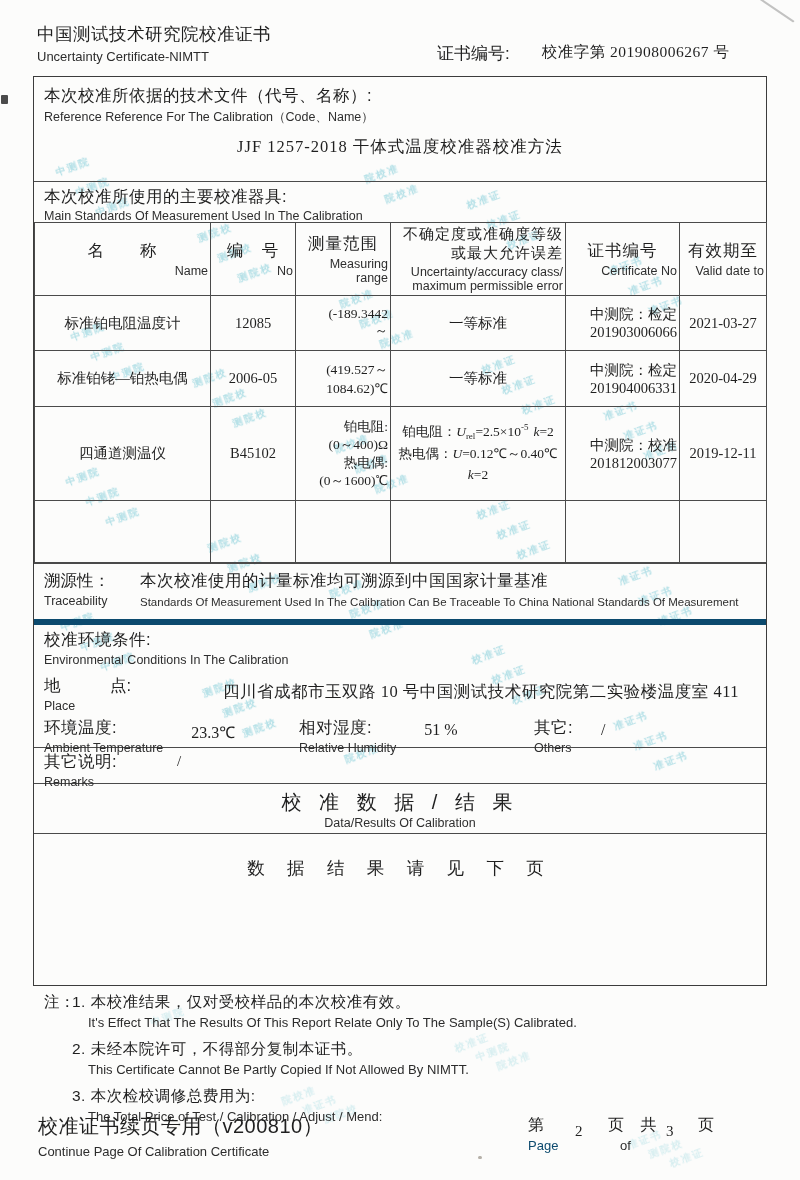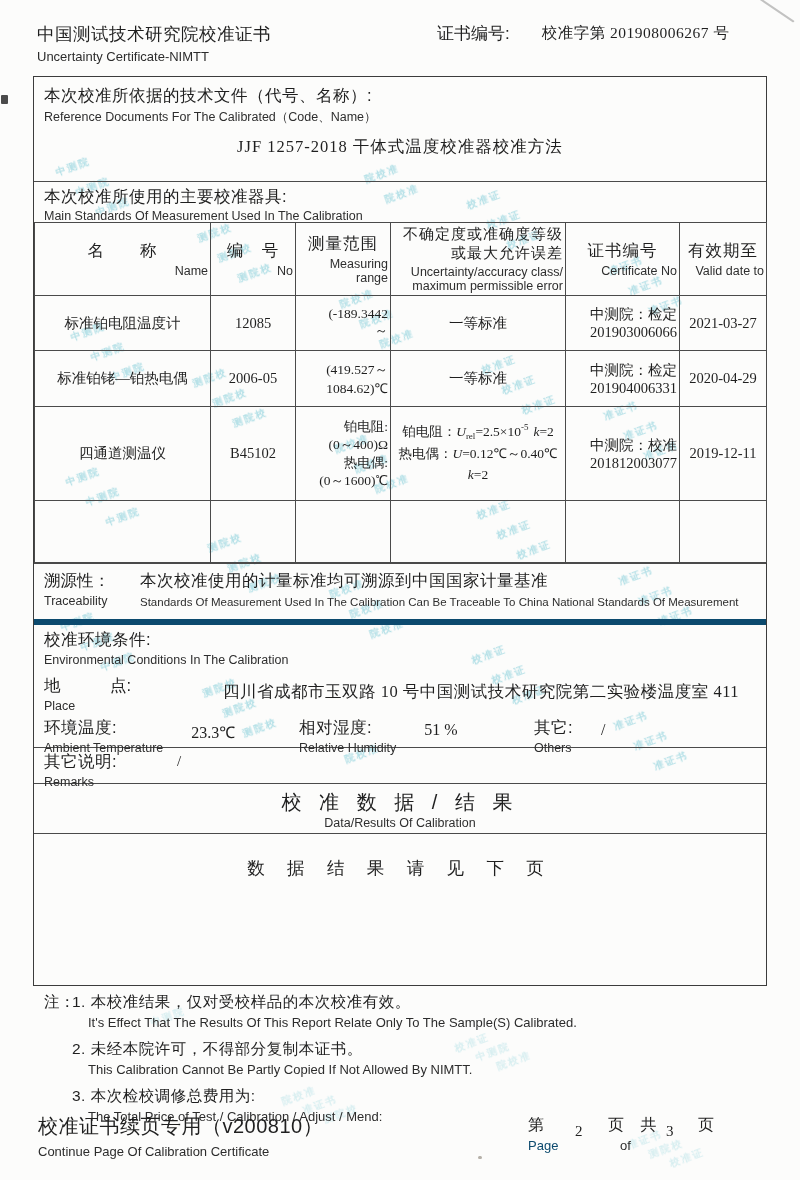--- a/index.html
+++ b/index.html
@@ -15,21 +15,21 @@
   .wm{position:absolute;font-size:10px;font-weight:bold;letter-spacing:2px;
       color:rgba(118,201,214,.55);filter:blur(.3px);transform:rotate(-20deg);}
   .wm.faint{color:rgba(130,205,216,.30);}
   #content{position:absolute;inset:0;z-index:1;}
 
   
   .hdr-left{position:absolute;left:37px;top:22px;}
   .hdr-title{font-size:17.5px;font-weight:500;letter-spacing:.5px;}
   .hdr-en{font-size:13px;color:#2c2c2c;margin-top:3px;}
   .hdr-right{position:absolute;left:437px;top:22px;}
-  .hdr-right .line1{display:flex;align-items:center;}
+  .hdr-right .line1{display:flex;align-items:flex-start;margin-top:20px;}
   .certno-label{font-size:17px;}
   .certno-value{font-size:15.5px;margin-left:32px;letter-spacing:.5px;}
 
   
   #main-box{position:absolute;left:33px;top:76px;width:732px;height:908px;
             border:1.6px solid #3c3c3c;}
   .sec{box-sizing:border-box;}
   .lbl-cn{font-size:16.5px;letter-spacing:.5px;}
   .lbl-en{font-size:12.5px;color:#2e2e2e;margin-top:2px;}
 
@@ -193,21 +193,21 @@
     <div class="line1">
       <span class="certno-label">证书编号:</span>
       <span class="certno-value serif">校准字第 201908006267 号</span>
     </div>
   </div>
 
   <div id="main-box">
 
     <div id="sec-ref" class="sec">
       <div class="lbl-cn">本次校准所依据的技术文件（代号、名称）:</div>
-      <div class="lbl-en">Reference Documents For The Calibrated（Code、Name）</div>
+      <div class="lbl-en">Reference Reference For The Calibration（Code、Name）</div>
       <div id="ref-value" class="serif">JJF 1257-2018  干体式温度校准器校准方法</div>
     </div>
 
     <div id="sec-std-head" class="sec">
       <div class="lbl-cn">本次校准所使用的主要校准器具:</div>
       <div class="lbl-en">Main Standards Of Measurement Used In The Calibration</div>
     </div>
 
     <table>
       <colgroup>
@@ -363,21 +363,21 @@
   <div id="notes">
     <div class="row">
       <div id="note-prefix">注：</div>
       <div>
         <div class="note-item">
           <div class="note-cn">1. 本校准结果，仅对受校样品的本次校准有效。</div>
           <div class="note-en">It's Effect That The Results Of This Report Relate Only To The Sample(S) Calibrated.</div>
         </div>
         <div class="note-item">
           <div class="note-cn">2. 未经本院许可，不得部分复制本证书。</div>
-          <div class="note-en">This Calibration Cannot Be Partly Copied If Not Allowed By NIMTT.</div>
+          <div class="note-en">This Certificate Cannot Be Partly Copied If Not Allowed By NIMTT.</div>
         </div>
         <div class="note-item">
           <div class="note-cn">3. 本次检校调修总费用为:</div>
           <div class="note-en">The Total Price of Test / Calibration / Adjust / Mend:</div>
         </div>
       </div>
     </div>
   </div>
 
   <div id="footer-left">

